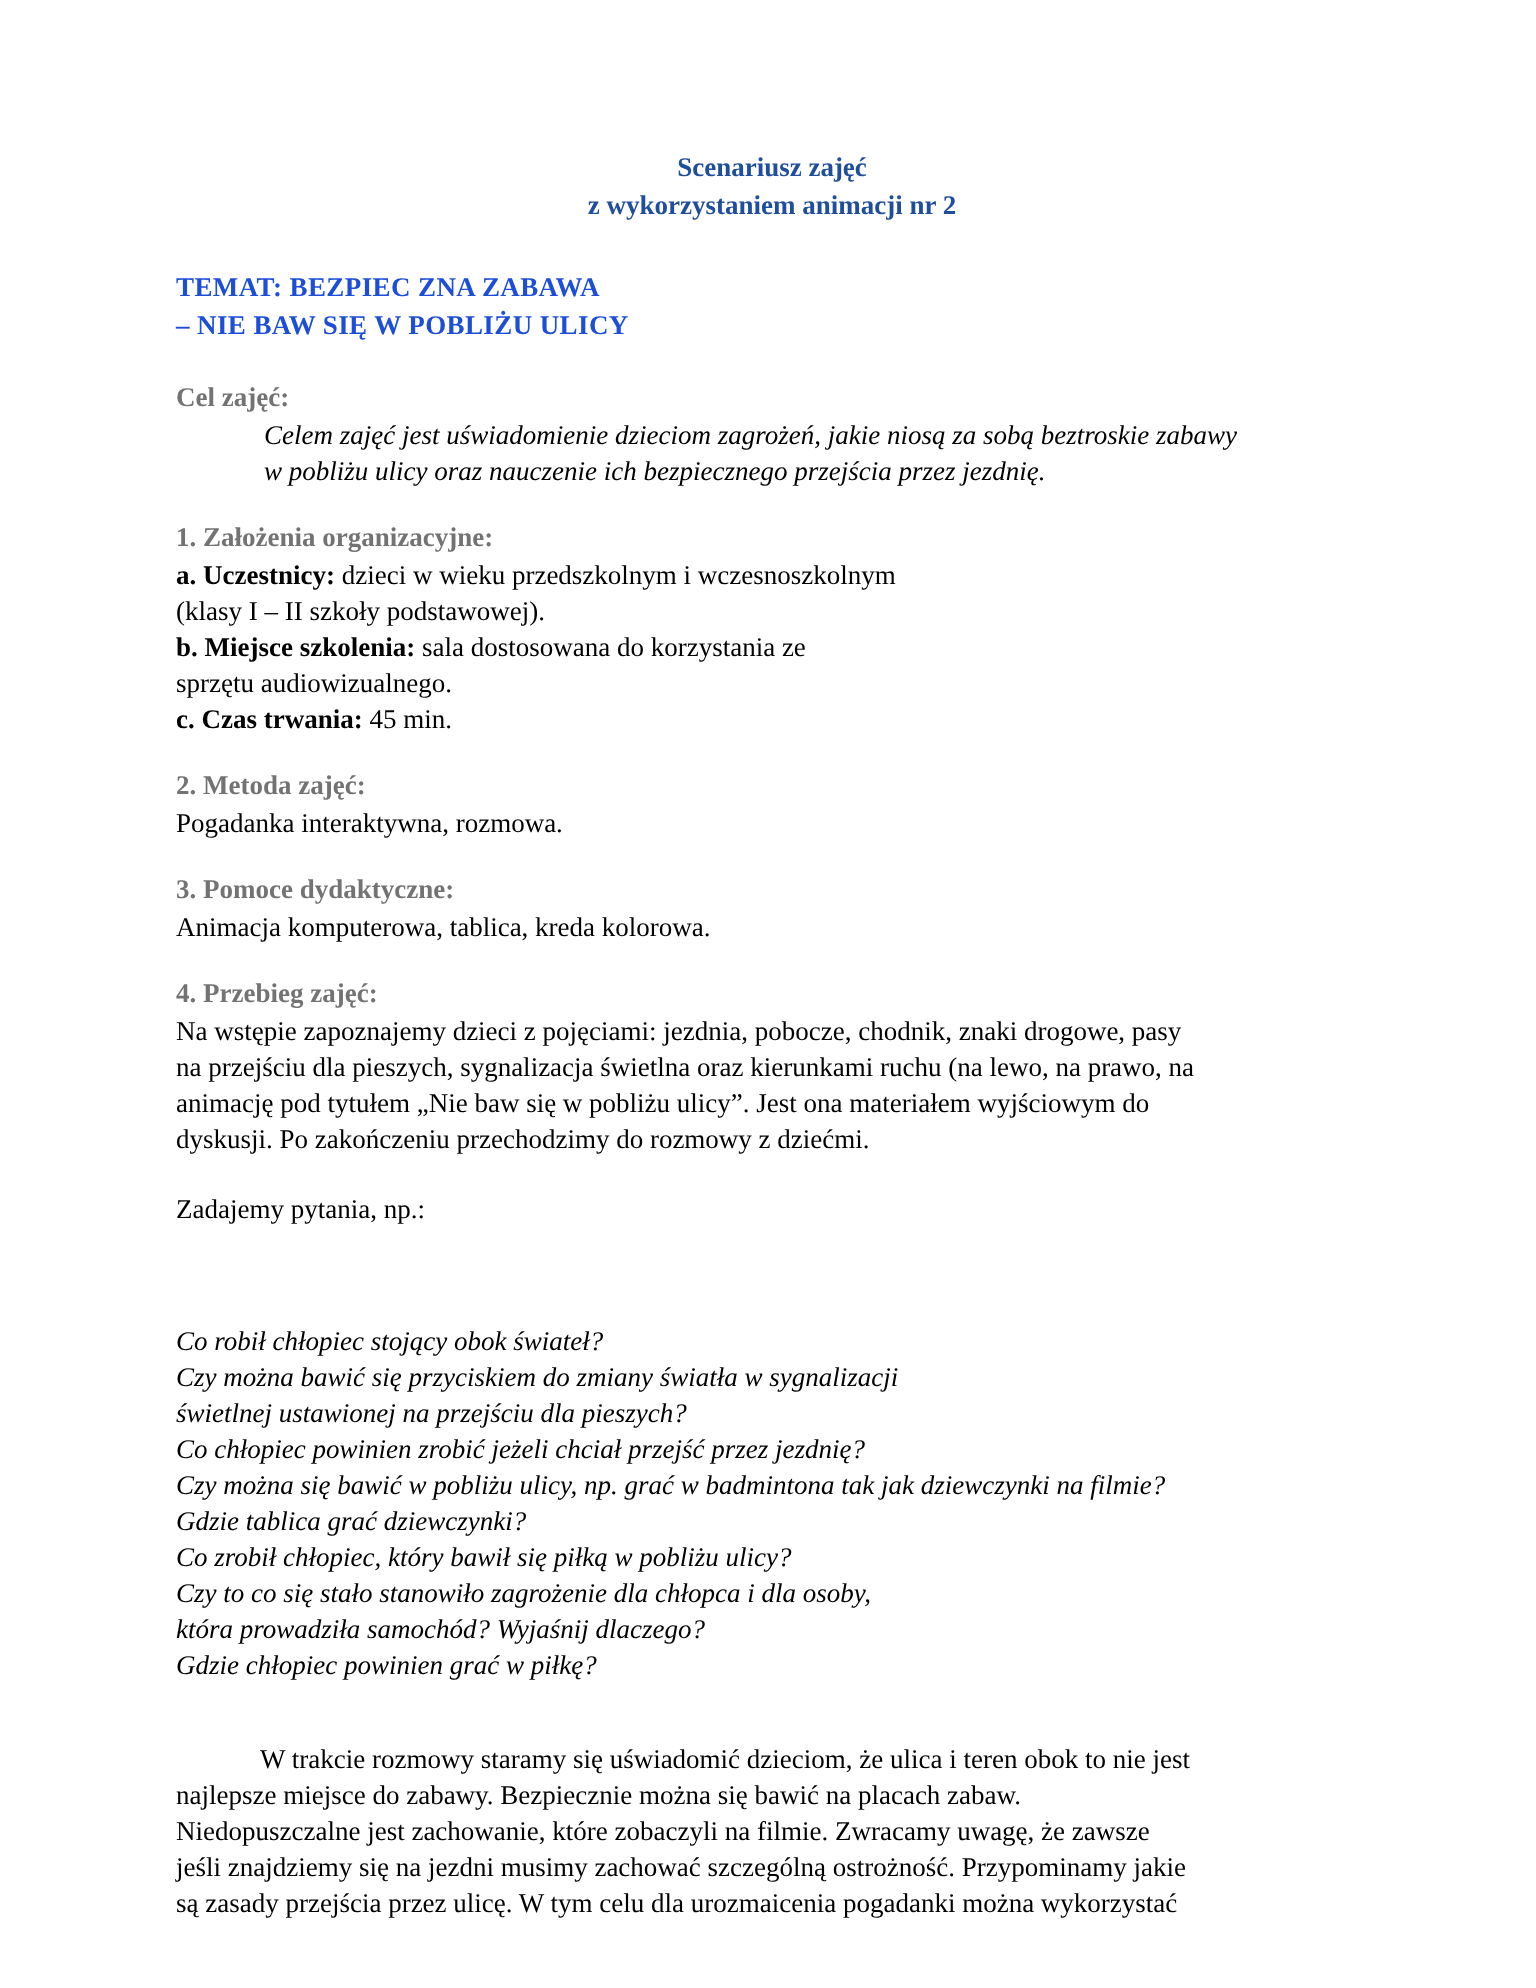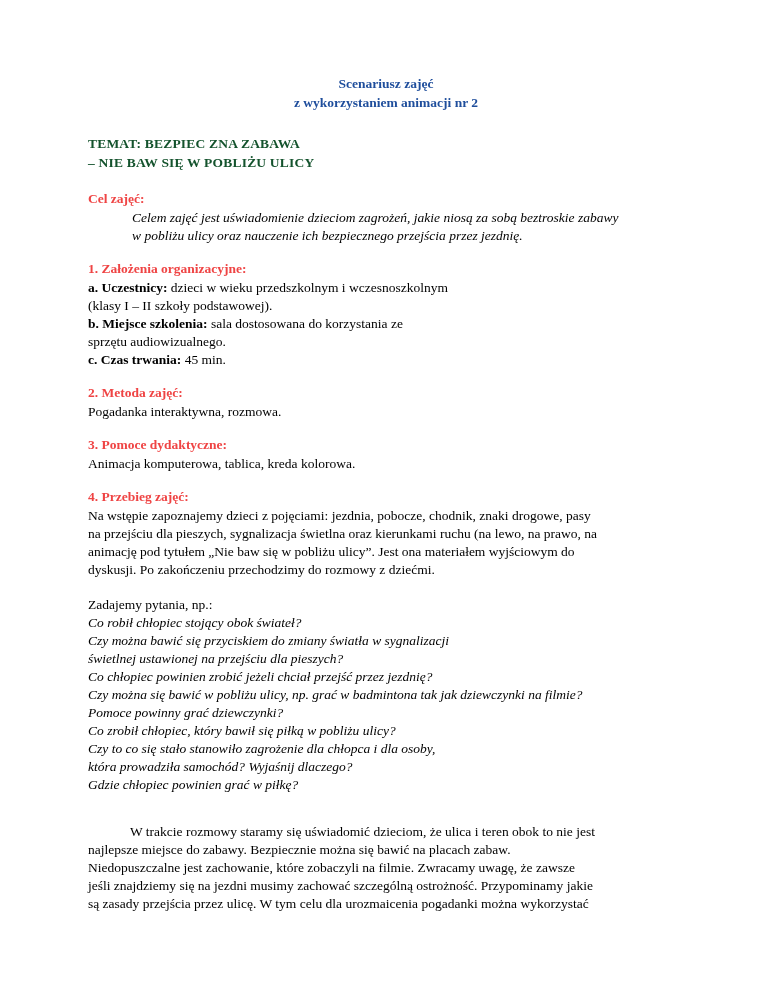--- a/index.html
+++ b/index.html
@@ -25,30 +25,30 @@
     text-align: center;
     color: #1F4E9C;
     font-weight: bold;
     font-size: 13.5px;
     line-height: 19px;
     margin-bottom: 22px;
   }
   .doc-title div { white-space: nowrap; }
 
   .topic {
-    color: #14532d;
+    color: #1d4ed8;
     font-weight: bold;
     font-size: 13.5px;
     line-height: 19px;
     margin-bottom: 18px;
   }
   .topic div { letter-spacing: 0.2px; }
 
   .section-head {
-    color: #ef4444;
+    color: #737373;
     font-weight: bold;
     font-size: 13.5px;
     line-height: 18px;
     margin-bottom: 1px;
   }
   .blk { margin-bottom: 15px; }
 
   .italic-body {
     font-style: italic;
     font-size: 13.5px;
@@ -66,20 +66,21 @@
     text-align: justify;
   }
   .body b { font-weight: bold; }
   .indent-first {
     text-indent: 42px;
   }
   .q-list {
     font-style: italic;
     font-size: 13.5px;
     line-height: 18px;
+    margin-top: 48px;
   }
   .plain-line { font-size: 13.5px; line-height: 18px; }
   .gap-sm { height: 12px; }
   .gap-md { height: 17px; }
 </style>
 </head>
 <body>
 
 <div class="page">
 
@@ -138,21 +139,21 @@
     <div class="gap-md"></div>
 
     <div class="plain-line">Zadajemy pytania, np.:</div>
 
     <div class="q-list">
       <div>Co robił chłopiec stojący obok świateł?</div>
       <div>Czy można bawić się przyciskiem do zmiany światła w sygnalizacji</div>
       <div>świetlnej ustawionej na przejściu dla pieszych?</div>
       <div>Co chłopiec powinien zrobić jeżeli chciał przejść przez jezdnię?</div>
       <div>Czy można się bawić w pobliżu ulicy, np. grać w badmintona tak jak dziewczynki na filmie?</div>
-      <div>Pomoce powinny grać dziewczynki?</div>
+      <div>Gdzie tablica grać dziewczynki?</div>
       <div>Co zrobił chłopiec, który bawił się piłką w pobliżu ulicy?</div>
       <div>Czy to co się stało stanowiło zagrożenie dla chłopca i dla osoby,</div>
       <div>która prowadziła samochód? Wyjaśnij dlaczego?</div>
       <div>Gdzie chłopiec powinien grać w piłkę?</div>
     </div>
 
     <div class="gap-md"></div>
     <div class="gap-sm"></div>
 
     <div class="body-just">

